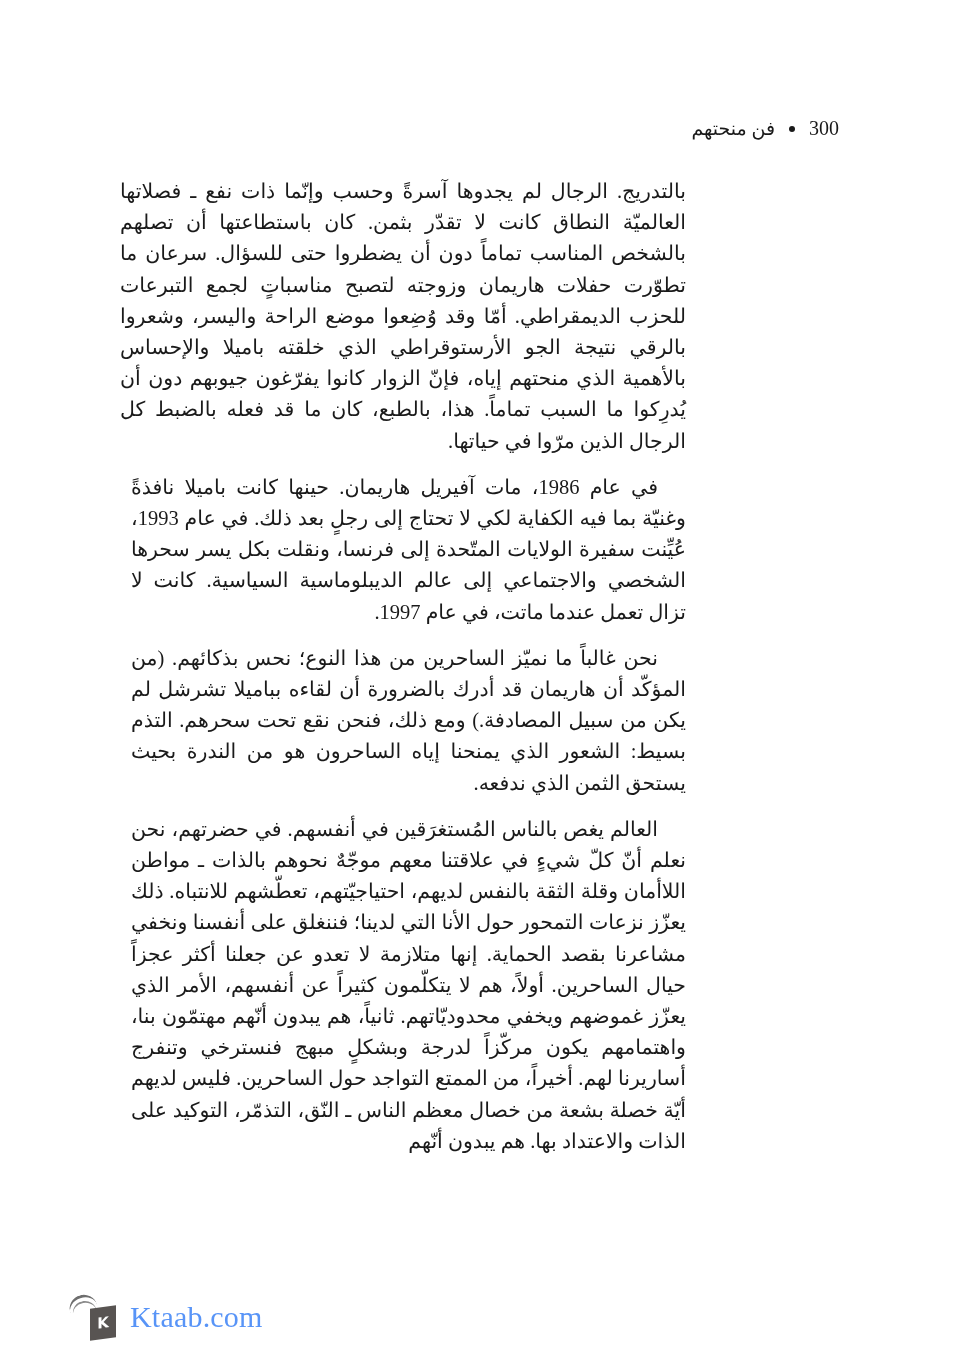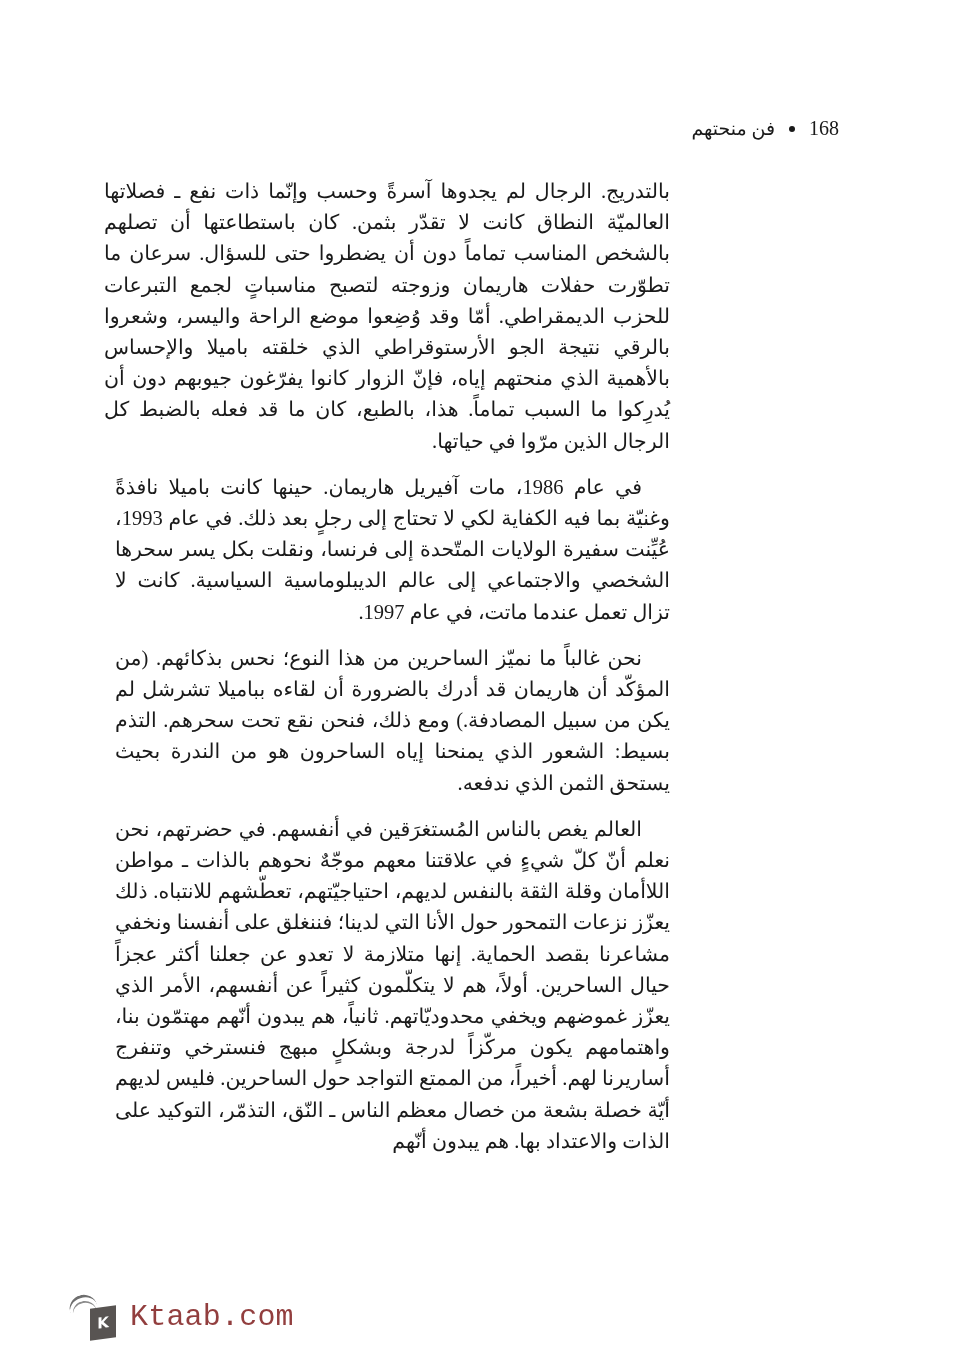--- a/index.html
+++ b/index.html
@@ -32,21 +32,21 @@
     .header .bullet {
       display: inline-block;
       width: 6px;
       height: 6px;
       border-radius: 50%;
       background: #1a1a1a;
     }
     .body-text {
       position: absolute;
       top: 176px;
-      left: 104px;
+      left: 120px;
       width: 566px;
       direction: rtl;
       text-align: justify;
       text-align-last: right;
       font-family: "Liberation Serif", serif;
       font-size: 20.5px;
       line-height: 31.2px;
     }
     .body-text p {
       margin: 0 0 15px 0;
@@ -99,33 +99,33 @@
       transform: skewY(-8deg);
       color: #fff;
       font-family: "DejaVu Sans", sans-serif;
       font-weight: bold;
       font-size: 15px;
       display: flex;
       align-items: center;
       justify-content: center;
     }
     .watermark .brand {
-      font-family: Liberation Mono, monospace;
+      font-family: Liberation Serif, serif;
       font-size: 30px;
-      color: #7f1d1d;
+      color: #3b82f6;
       letter-spacing: 0.2px;
     }
   </style>
 </head>
 <body>
 
 <div class="page">
 
   <div class="header">
-    <span class="page-num">168</span>
+    <span class="page-num">300</span>
     <span class="bullet"></span>
     <span class="running-title">فن منحتهم</span>
   </div>
 
   <div class="body-text">
     <p>بالتدريج. الرجال لم يجدوها آسرةً وحسب وإنّما ذات نفع ـ فصلاتها العالميّة النطاق كانت لا تقدّر بثمن. كان باستطاعتها أن تصلهم بالشخص المناسب تماماً دون أن يضطروا حتى للسؤال. سرعان ما تطوّرت حفلات هاريمان وزوجته لتصبح مناسباتٍ لجمع التبرعات للحزب الديمقراطي. أمّا وقد وُضِعوا موضع الراحة واليسر، وشعروا بالرقي نتيجة الجو الأرستوقراطي الذي خلقته باميلا والإحساس بالأهمية الذي منحتهم إياه، فإنّ الزوار كانوا يفرّغون جيوبهم دون أن يُدرِكوا ما السبب تماماً. هذا، بالطبع، كان ما قد فعله بالضبط كل الرجال الذين مرّوا في حياتها.</p>
     <p class="indent">في عام 1986، مات آفيريل هاريمان. حينها كانت باميلا نافذةً وغنيّة بما فيه الكفاية لكي لا تحتاج إلى رجلٍ بعد ذلك. في عام 1993، عُيِّنت سفيرة الولايات المتّحدة إلى فرنسا، ونقلت بكل يسر سحرها الشخصي والاجتماعي إلى عالم الديبلوماسية السياسية. كانت لا تزال تعمل عندما ماتت، في عام 1997.</p>
     <p class="indent">نحن غالباً ما نميّز الساحرين من هذا النوع؛ نحس بذكائهم. (من المؤكّد أن هاريمان قد أدرك بالضرورة أن لقاءه بباميلا تشرشل لم يكن من سبيل المصادفة.) ومع ذلك، فنحن نقع تحت سحرهم. التذم بسيط: الشعور الذي يمنحنا إياه الساحرون هو من الندرة بحيث يستحق الثمن الذي ندفعه.</p>
     <p class="indent">العالم يغص بالناس المُستغرَقين في أنفسهم. في حضرتهم، نحن نعلم أنّ كلّ شيءٍ في علاقتنا معهم موجّهٌ نحوهم بالذات ـ مواطن اللاأمان وقلة الثقة بالنفس لديهم، احتياجيّتهم، تعطّشهم للانتباه. ذلك يعزّز نزعات التمحور حول الأنا التي لدينا؛ فننغلق على أنفسنا ونخفي مشاعرنا بقصد الحماية. إنها متلازمة لا تعدو عن جعلنا أكثر عجزاً حيال الساحرين. أولاً، هم لا يتكلّمون كثيراً عن أنفسهم، الأمر الذي يعزّز غموضهم ويخفي محدوديّاتهم. ثانياً، هم يبدون أنّهم مهتمّون بنا، واهتمامهم يكون مركّزاً لدرجة وبشكلٍ مبهج فنسترخي وتنفرج أساريرنا لهم. أخيراً، من الممتع التواجد حول الساحرين. فليس لديهم أيّة خصلة بشعة من خصال معظم الناس ـ النّق، التذمّر، التوكيد على الذات والاعتداد بها. هم يبدون أنّهم</p>
   </div>

